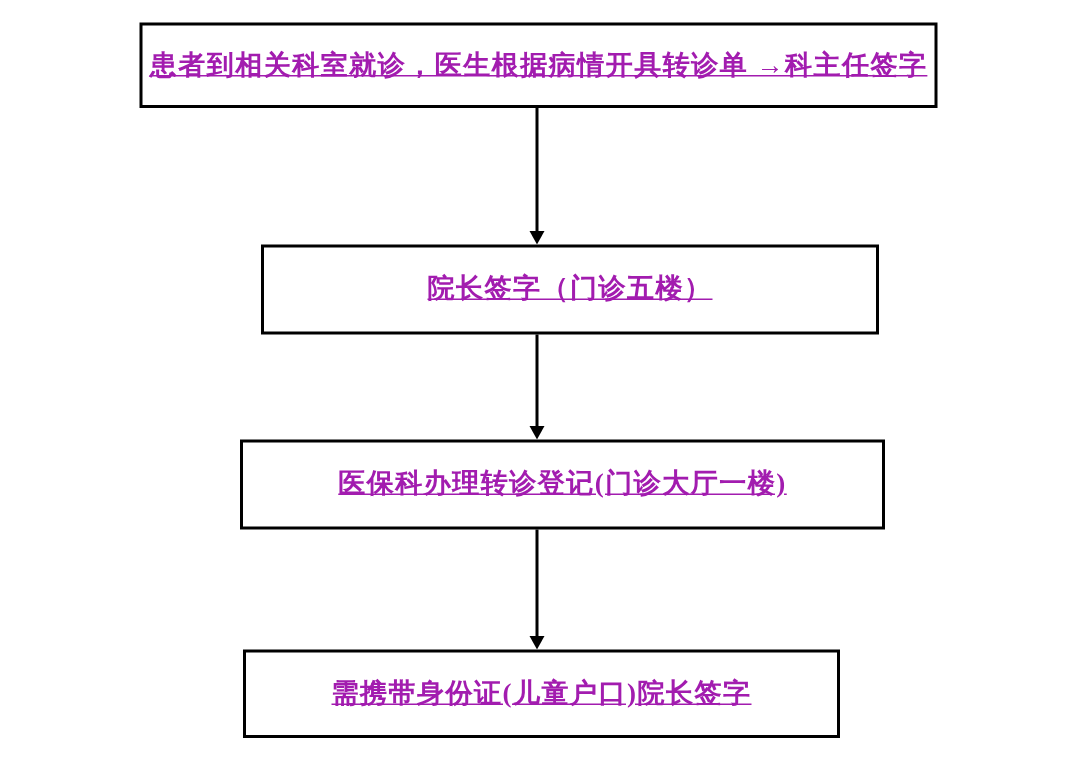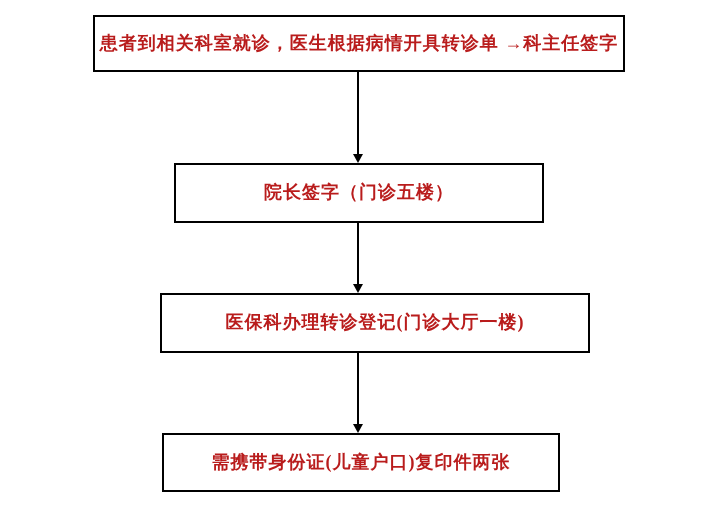--- a/index.html
+++ b/index.html
@@ -20,27 +20,28 @@
     box-sizing: border-box;
     border: 2px solid #000000;
     background: #ffffff;
     display: flex;
     align-items: center;
     justify-content: center;
     text-align: center;
     font-weight: bold;
     font-size: 18px;
     letter-spacing: 1px;
-    color: #b91c1c;
+    color: #a21caf;
     line-height: 1.2;
     padding: 0 6px;
     white-space: nowrap;
+    text-decoration: underline;
   }
   .box-1 { left: 93px;  top: 15px;  width: 532px; height: 57px; }
-  .box-2 { left: 174px; top: 163px; width: 370px; height: 60px; }
+  .box-2 { left: 174px; top: 163px; width: 412px; height: 60px; }
   .box-3 { left: 160px; top: 293px; width: 430px; height: 60px; }
   .box-4 { left: 162px; top: 433px; width: 398px; height: 59px; }
 
   .connector {
     position: absolute;
     left: 352px;
     width: 12px;
   }
   .connector .line {
     position: absolute;
@@ -92,16 +93,16 @@
   <div class="flow-box box-3">
     <span>医保科办理转诊登记(门诊大厅一楼)</span>
   </div>
 
   <div class="connector conn-3">
     <div class="line"></div>
     <div class="arrowhead"></div>
   </div>
 
   <div class="flow-box box-4">
-    <span>需携带身份证(儿童户口)复印件两张</span>
+    <span>需携带身份证(儿童户口)院长签字</span>
   </div>
 
 </div>
 
 </body></html>

